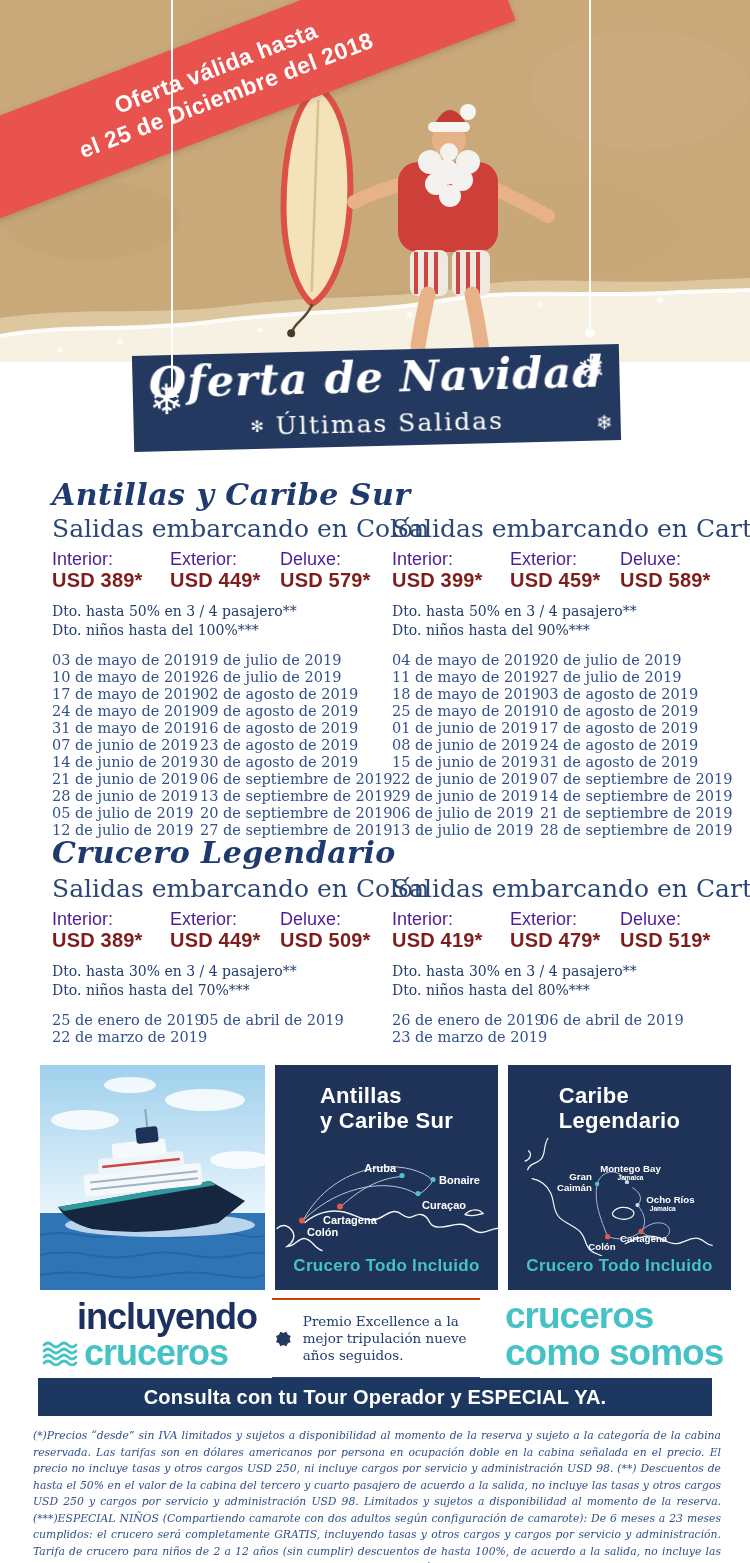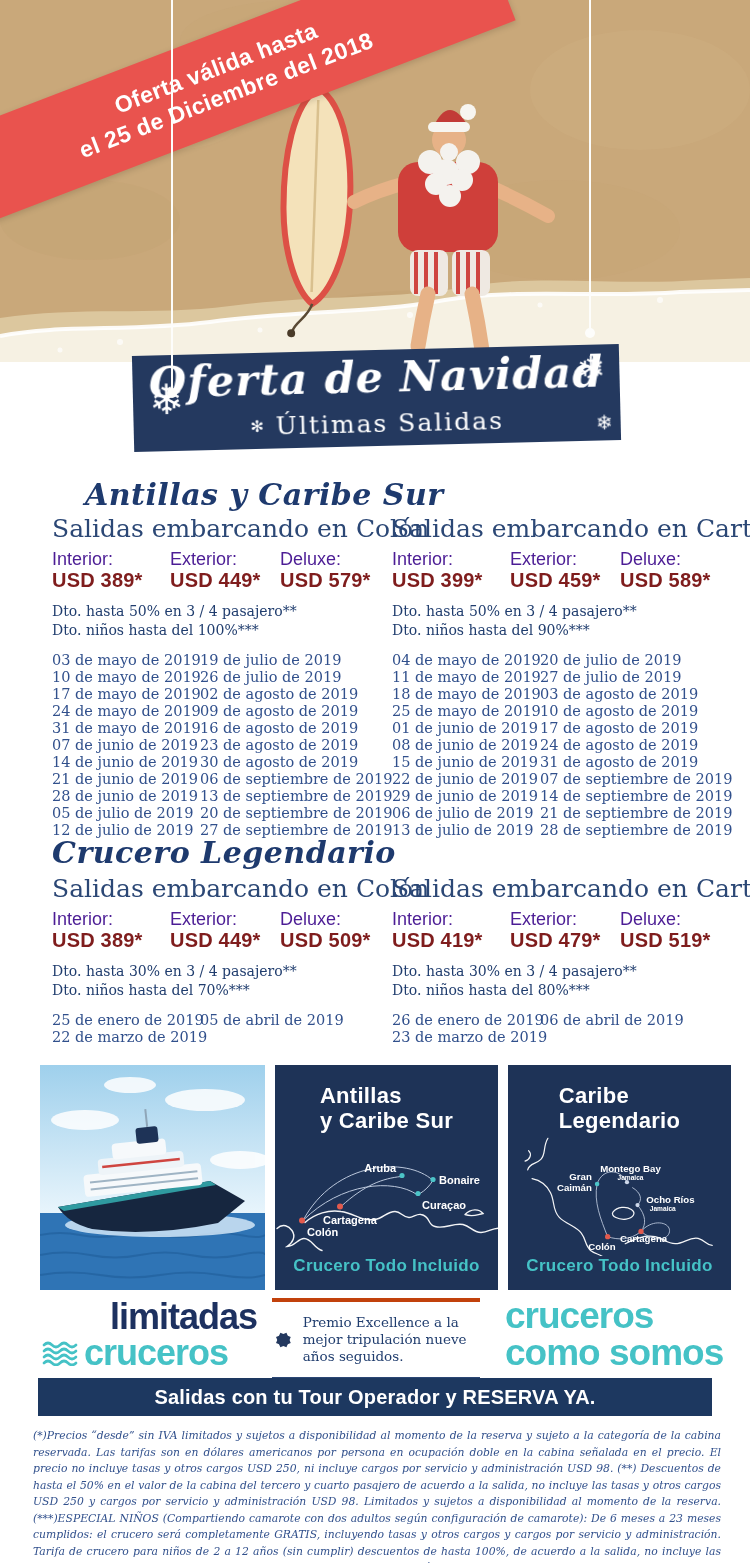--- a/index.html
+++ b/index.html
@@ -54,21 +54,21 @@
   .map-card{width:223px;height:225px;background:#1e3357;color:#fff;display:flex;flex-direction:column;align-items:center;}
   .map-title{margin-top:18px;text-align:left;font-weight:bold;font-size:22px;line-height:25px;letter-spacing:.3px;}
   .map-card svg{flex:1 1 auto;}
   .map-tagline{margin-bottom:14px;color:#45c2c6;font-weight:bold;font-size:17px;letter-spacing:.3px;}
 
   
   .brand{position:absolute;left:42px;top:1300px;width:215px;text-align:right;}
   .brand-line1{font-weight:bold;font-size:36px;line-height:34px;color:#1d3160;letter-spacing:-1px;}
   .brand-line2{display:flex;align-items:center;justify-content:flex-start;gap:6px;}
   .brand-line2 .word{font-weight:bold;font-size:36px;line-height:38px;color:#45c2c6;letter-spacing:-1px;}
-  .award{position:absolute;left:272px;top:1298px;width:208px;border-top:4px solid #c2410c;border-bottom:2px solid #2b4775;
+  .award{position:absolute;left:272px;top:1298px;width:208px;border-top:2px solid #c2410c;border-bottom:2px solid #2b4775;
          height:81px;display:flex;align-items:center;gap:10px;padding:0 2px;box-sizing:border-box;justify-content:center;}
   .award-text{font-family:"DejaVu Serif",serif;font-size:13.5px;line-height:17px;color:#203d6e;}
   .slogan{position:absolute;left:505px;top:1297px;}
   .slogan div{font-weight:bold;font-size:37px;line-height:37px;color:#45c2c6;letter-spacing:-1px;}
 
   .cta-bar{position:absolute;left:38px;top:1378px;width:674px;height:38px;background:#1d3860;color:#fff;
            text-align:center;line-height:38px;font-weight:bold;font-size:20px;letter-spacing:.2px;cursor:pointer;}
 
   .legal{position:absolute;left:33px;top:1428px;width:688px;font-family:"DejaVu Serif",serif;font-style:italic;
          font-size:10.8px;line-height:16.5px;color:#31508c;text-align:justify;}
@@ -159,21 +159,21 @@
   <div class="banner">
     <span class="snowflake snow-l">❄</span>
     <div class="banner-title">Oferta de Navidad</div>
     <div class="banner-sub">
       <span class="spark">✻</span><span>Últimas Salidas</span>
     </div>
     <span class="snowflake snow-rt">❄</span>
     <span class="snowflake snow-rb">❄</span>
   </div>
 
-  <div class="section-title" style="left:52px;top:477px;margin-left:33px;">Antillas y Caribe Sur</div>
+  <div class="section-title" style="left:52px;top:477px;">Antillas y Caribe Sur</div>
 
   <div class="block" style="left:52px;top:514px;">
     <div class="block-subtitle">Salidas embarcando en Colón</div>
     <div class="price-row">
       <div class="price-col c1">
         <div class="price-label">Interior:</div>
         <div class="price-value">USD 389*</div>
       </div>
       <div class="price-col c2">
         <div class="price-label">Exterior:</div>
@@ -447,21 +447,21 @@
           <text x="146" y="89" font-size="7.5">Jamaica</text>
           <text x="112" y="124" font-size="11">Cartagena</text>
           <text x="76" y="133" font-size="11">Colón</text>
         </g>
       </svg>
       <div class="map-tagline">Crucero Todo Incluido</div>
     </div>
   </div>
 
   <div class="brand">
-    <div class="brand-line1">limitadas</div>
+    <div class="brand-line1">incluyendo</div>
     <div class="brand-line2">
       <svg width="36" height="26" viewBox="0 0 36 26">
         <g stroke="#45c2c6" stroke-width="2.6" fill="none" stroke-linecap="round">
           <path d="M2,5 q4,-4 8,0 t8,0 t8,0 t8,0"></path>
           <path d="M2,11 q4,-4 8,0 t8,0 t8,0 t8,0"></path>
           <path d="M2,17 q4,-4 8,0 t8,0 t8,0 t8,0"></path>
           <path d="M2,23 q4,-4 8,0 t8,0 t8,0 t8,0"></path>
         </g>
       </svg>
       <span class="word">cruceros</span>
@@ -476,17 +476,17 @@
       </g>
     </svg>
     <div class="award-text">Premio Excellence a la mejor tripulación nueve años seguidos.</div>
   </div>
 
   <div class="slogan">
     <div>cruceros</div>
     <div>como somos</div>
   </div>
 
-  <div class="cta-bar">Salidas con tu Tour Operador y RESERVA YA.</div>
+  <div class="cta-bar">Consulta con tu Tour Operador y ESPECIAL YA.</div>
 
   <div class="legal">(*)Precios “desde” sin IVA limitados y sujetos a disponibilidad al momento de la reserva y sujeto a la categoría de la cabina reservada. Las tarifas son en dólares americanos por persona en ocupación doble en la cabina señalada en el precio. El precio no incluye tasas y otros cargos USD 250, ni incluye cargos por servicio y administración USD 98. (**) Descuentos de hasta el 50% en el valor de la cabina del tercero y cuarto pasajero de acuerdo a la salida, no incluye las tasas y otros cargos USD 250 y cargos por servicio y administración USD 98. Limitados y sujetos a disponibilidad al momento de la reserva. (***)ESPECIAL NIÑOS (Compartiendo camarote con dos adultos según configuración de camarote): De 6 meses a 23 meses cumplidos: el crucero será completamente GRATIS, incluyendo tasas y otros cargos y cargos por servicio y administración. Tarifa de crucero para niños de 2 a 12 años (sin cumplir) descuentos de hasta 100%, de acuerdo a la salida, no incluye las tasas y otros cargos USD 250 y cargos por servicio y administración USD 98. Limitados y sujetos a disponibilidad al momento de la reserva. Promoción valida exclusivamente en las fechas señaladas y para reservas nuevas e individuales realizadas hasta el 25 de Diciembre del 2018, plazas limitadas y sujetas a disponibilidad.</div>
 
 </div>
 
 </body></html>

